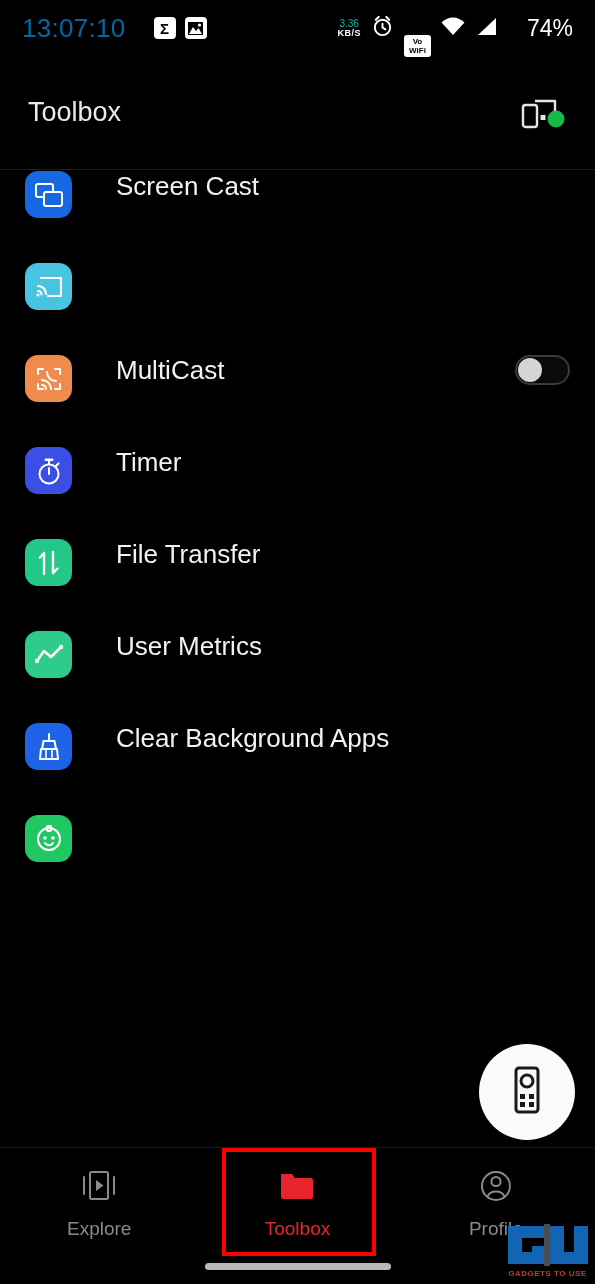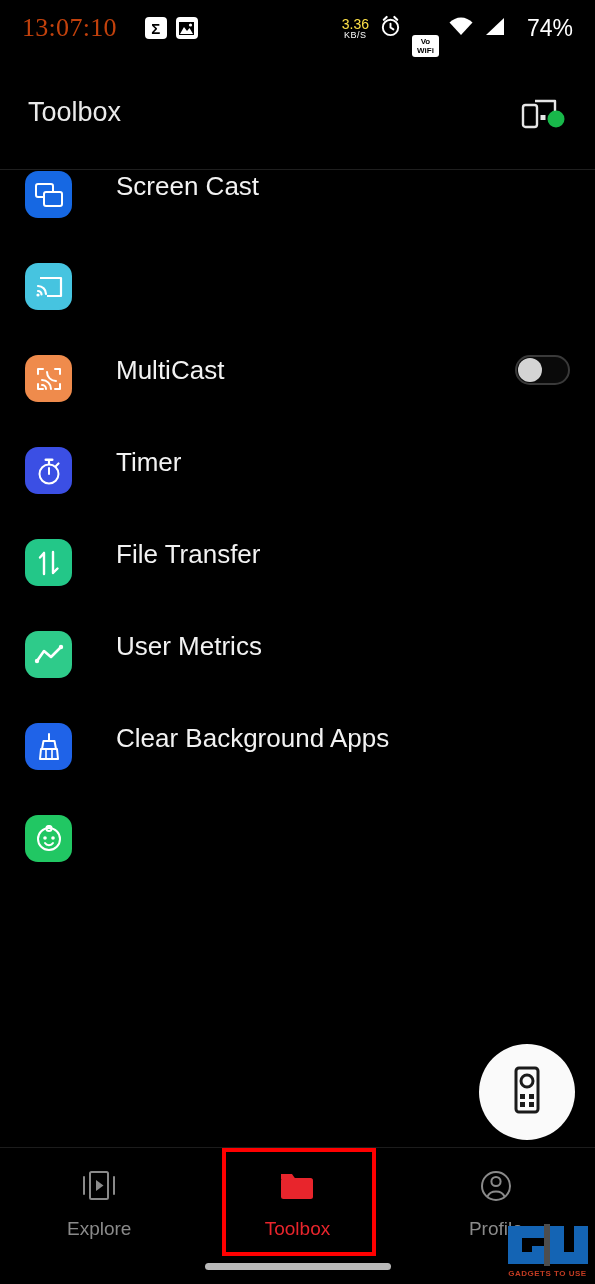--- a/index.html
+++ b/index.html
@@ -10,38 +10,38 @@
     overflow:hidden;
   }
   .phone { position:relative; width:595px; height:1284px; background:#000; }
 
   
   .statusbar {
     position:absolute; top:0; left:0; width:595px; height:56px;
     display:flex; align-items:center; padding:0 22px;
     color:#fff;
   }
-  .sb-clock { font-size:26px; letter-spacing:0.3px; color:#c2410c;font-family:Liberation Serif, serif; }
+  .sb-clock { font-size:26px; letter-spacing:0.3px; color:#0369a1; }
   .sb-left-icons { display:flex; align-items:center; gap:9px; margin-left:28px; }
   .sb-chip {
     width:22px; height:22px; background:#fff; border-radius:4px;
     display:flex; align-items:center; justify-content:center;
     color:#000; font-size:15px; font-weight:bold; line-height:1;
   }
   .sb-spacer { flex:1; }
   .sb-right { display:flex; align-items:center; gap:10px; }
   .sb-net { display:flex; flex-direction:column; align-items:center; line-height:1; }
-  .sb-net-rate { font-size:14px; color:#fde047; }
-  .sb-net-unit { font-size:9px; color:#fff; letter-spacing:0.5px; }
+  .sb-net-rate { font-size:10px; color:#14b8a6; }
+  .sb-net-unit { font-size:9px; color:#fff; letter-spacing:0.5px;font-weight:bold; }
   .sb-volte {
     background:#fff; color:#000; border-radius:3px;
     font-size:8px; font-weight:bold; line-height:9px;
     padding:2px 2px; text-align:center; width:27px;margin-top:36px;
   }
-  .sb-battery { font-size:23px; color:#fff; margin-left:12px; }
+  .sb-battery { font-size:23px; color:#fff; margin-left:20px; }
 
   
   .header {
     position:absolute; top:56px; left:0; width:595px; height:114px;
     display:flex; align-items:center; padding:0 28px;
     border-bottom:1px solid #1f1f1f;
   }
   .header-title { font-size:27px; color:#eaeaea; font-weight:400; }
   .header-spacer { flex:1; }
   .cast-btn { position:relative; width:46px; height:40px; }

